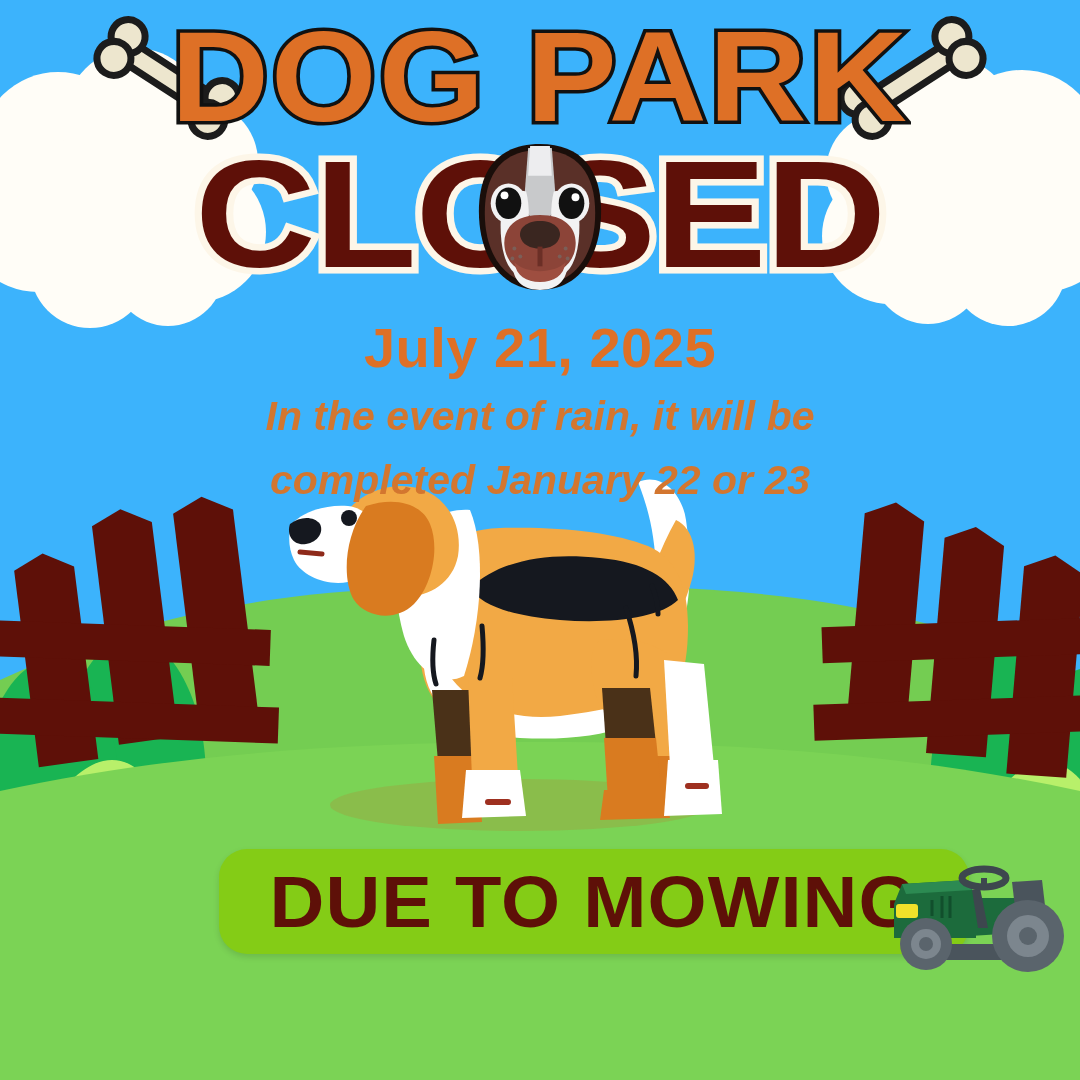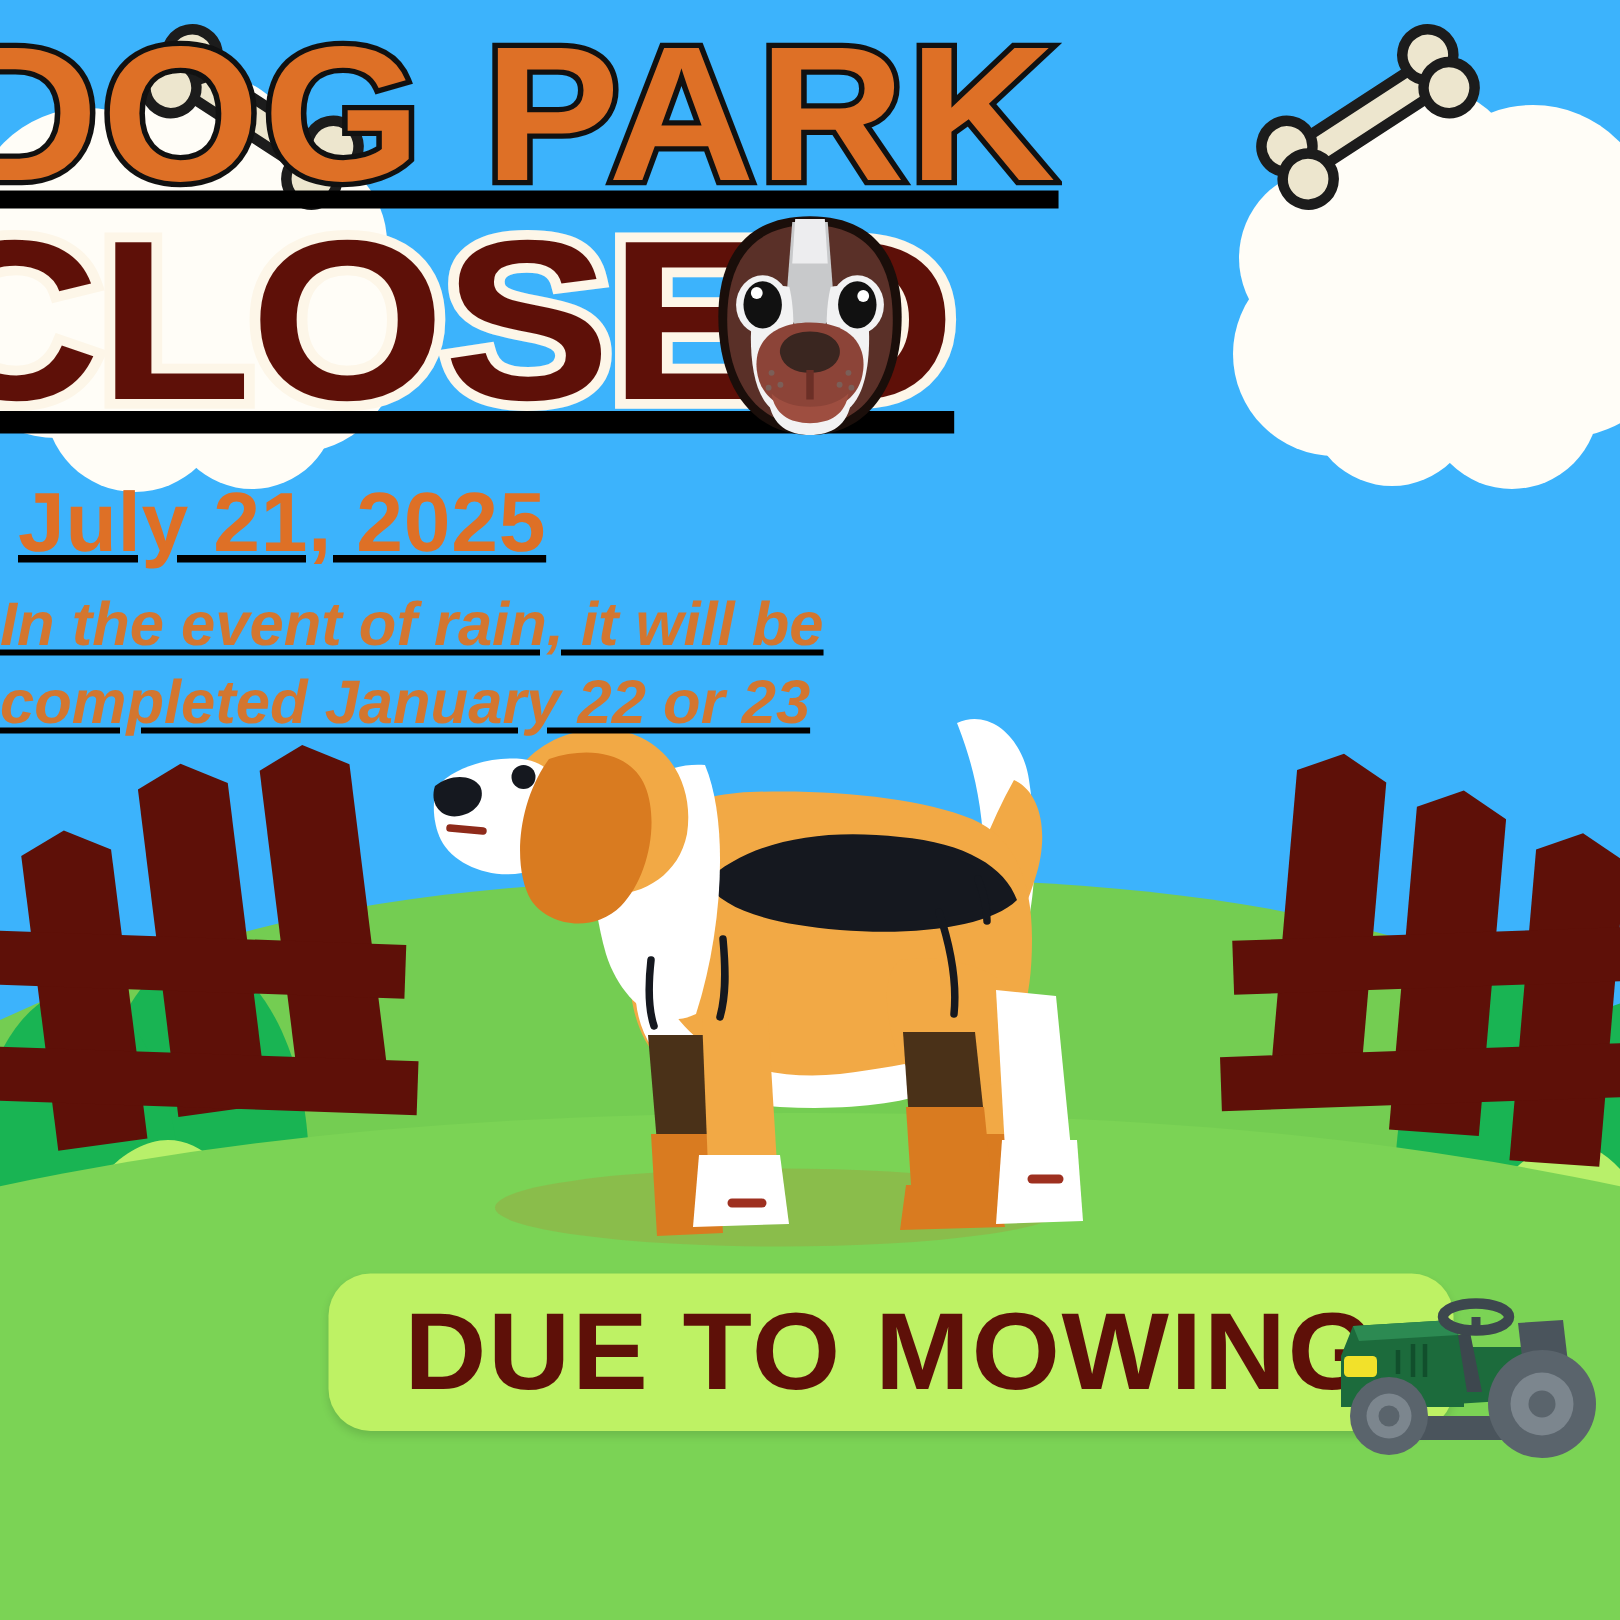--- a/index.html
+++ b/index.html
@@ -11,21 +11,21 @@
   #poster{
     position:relative;width:1080px;height:1080px;overflow:hidden;
     background:#3CB3FC;
   }
   .layer{position:absolute;left:0;top:0;width:1080px;height:1080px;}
   svg.layer{display:block;}
 
   
   .title-wrap{
     position:absolute;left:0;top:0;width:1080px;
-    text-align:left;z-index:40;pointer-events:none;text-decoration:underline;
+    text-align:center;z-index:40;pointer-events:none;
   }
   .dogpark{
     margin:0;padding:0;
     font-family:"Liberation Sans", sans-serif;
     font-weight:bold;
     font-size:128px;
     line-height:126px;
     letter-spacing:2px;
     color:#DE7026;
     -webkit-text-stroke:7px #111111;
@@ -61,37 +61,37 @@
     margin:12px;padding:0;
     font-family:"Liberation Sans", sans-serif;
     font-weight:bold;
     font-size:56px;
     line-height:60px;
     color:#DE7026;
     margin-top:14px;
     letter-spacing:0.5px;
   }
   .sub{
-    margin:0;padding:0;
+    margin:12px;padding:0;
     font-family:"Liberation Sans", sans-serif;
     font-weight:bold;
     font-style:italic;
     font-size:41px;
     line-height:52px;
     color:#D3762F;
     margin-top:10px;
     letter-spacing:0px;
   }
 
   
   .banner{
     position:absolute;
     left:219px;top:849px;
     width:750px;height:105px;
-    background:#bef264;
+    background:#84cc16;
     border-radius:28px;
     z-index:50;
     display:flex;align-items:center;justify-content:center;
     box-shadow:0 3px 6px rgba(0,0,0,0.12);
   }
   .banner-text{
     font-family:"Liberation Sans", sans-serif;
     font-weight:bold;
     font-size:73px;
     line-height:73px;

